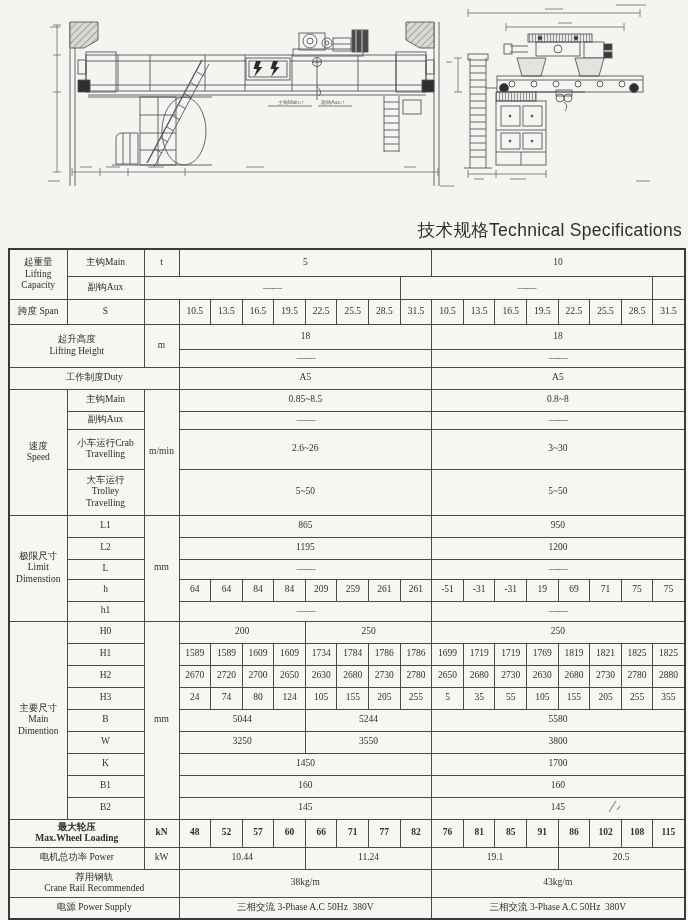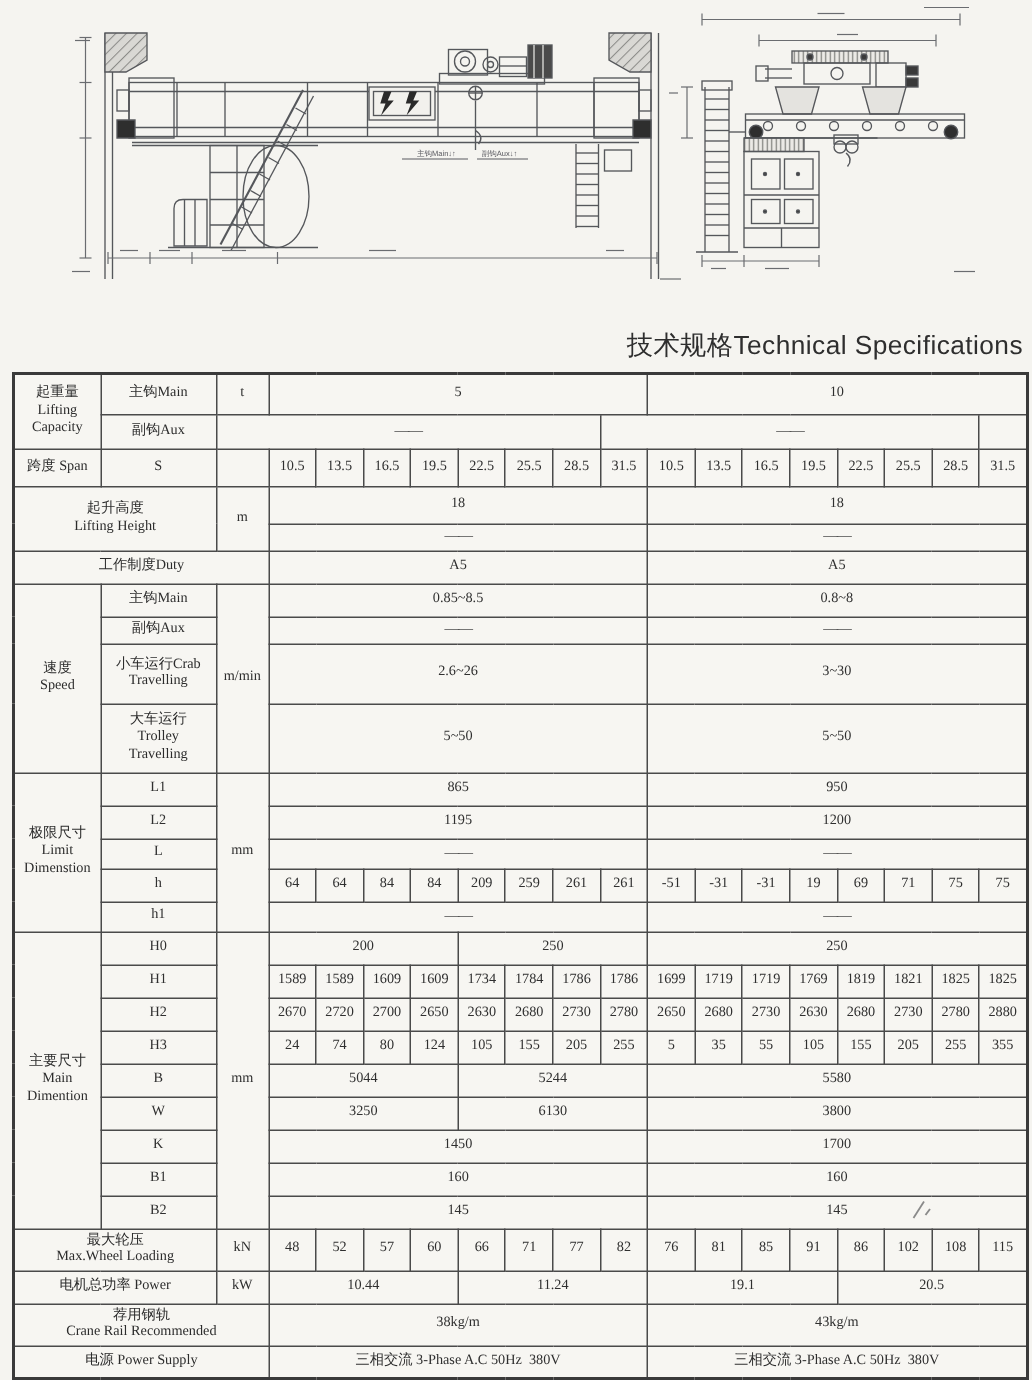--- a/index.html
+++ b/index.html
@@ -509,39 +509,39 @@
       </tr>
       <tr style="height: 22px;">
         <td>B</td>
         <td colspan="4">5044</td>
         <td colspan="4">5244</td>
         <td colspan="8">5580</td>
       </tr>
       <tr style="height: 22px;">
         <td>W</td>
         <td colspan="4">3250</td>
-        <td colspan="4">6130</td>
+        <td colspan="4">3550</td>
         <td colspan="8">3800</td>
       </tr>
       <tr style="height: 22px;">
         <td>K</td>
         <td colspan="8">1450</td>
         <td colspan="8">1700</td>
       </tr>
       <tr style="height: 22px;">
         <td>B1</td>
         <td colspan="8">160</td>
         <td colspan="8">160</td>
       </tr>
       <tr style="height: 22px;">
         <td>B2</td>
         <td colspan="8">145</td>
         <td colspan="8">145</td>
       </tr>
-      <tr class="sec" style="height: 28px;">
+      <tr class="sec" style="height: 28px; font-weight: bold;">
         <td colspan="2" class="lab">最大轮压
 Max.Wheel Loading</td>
         <td>kN</td>
         <td>48</td>
         <td>52</td>
         <td>57</td>
         <td>60</td>
         <td>66</td>
         <td>71</td>
         <td>77</td>

